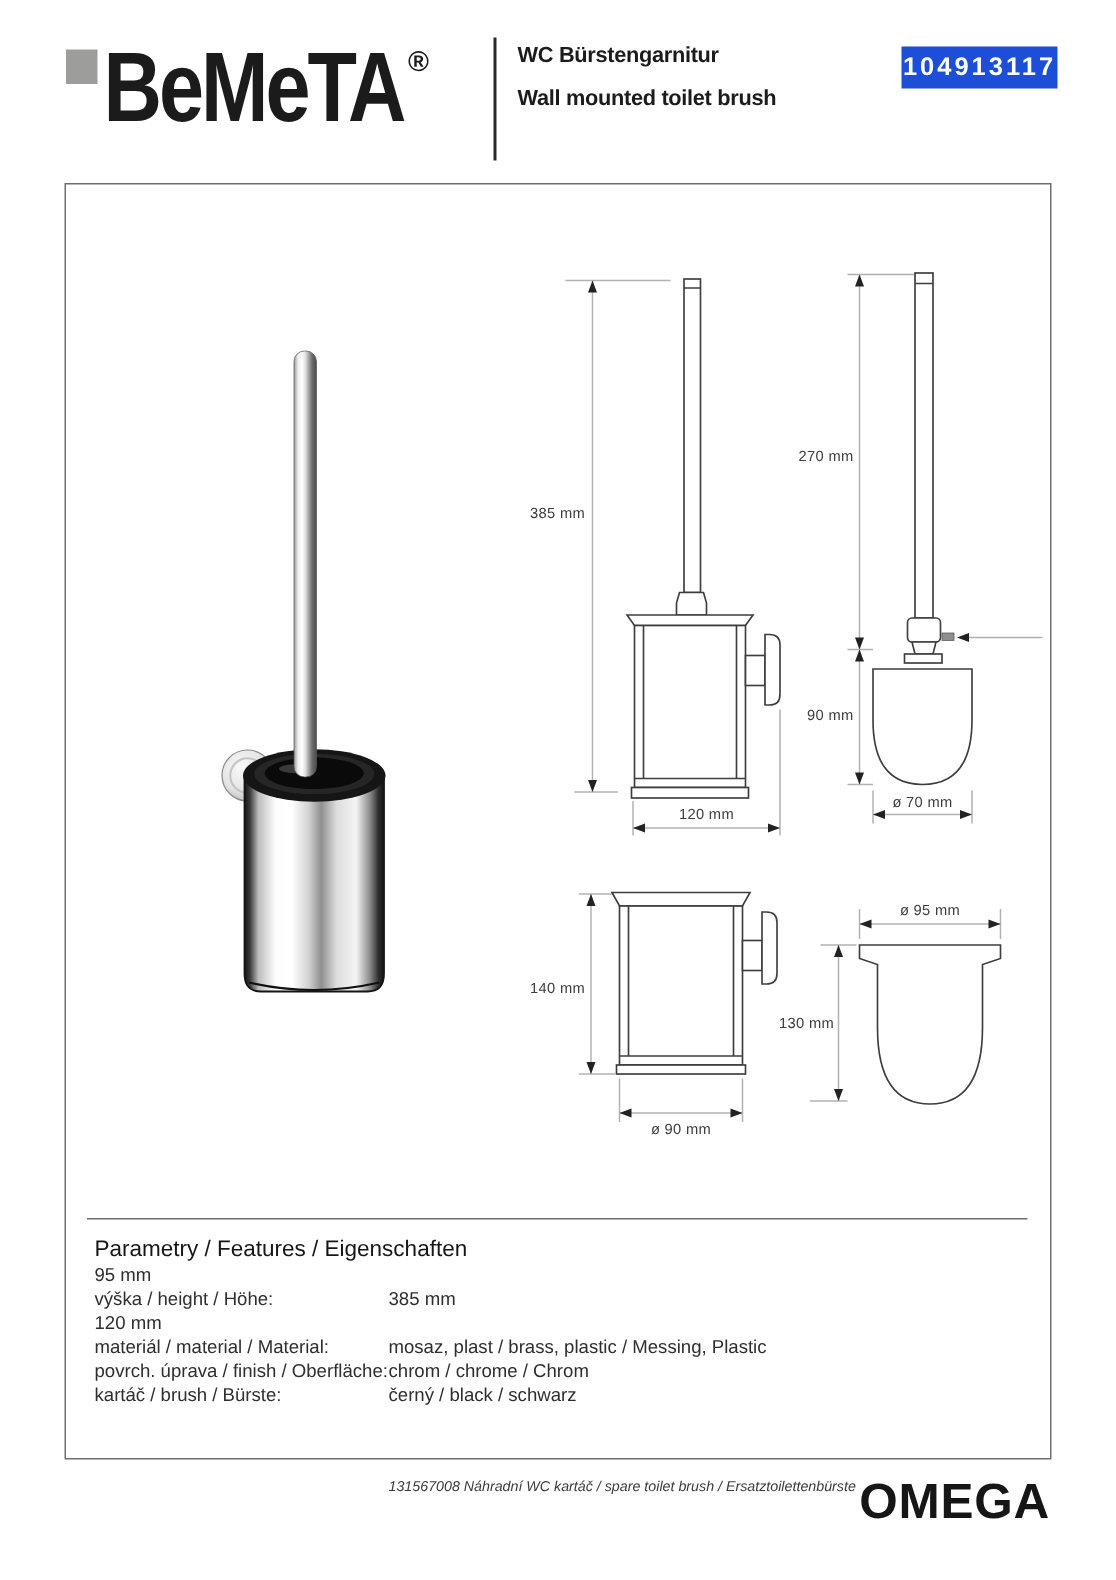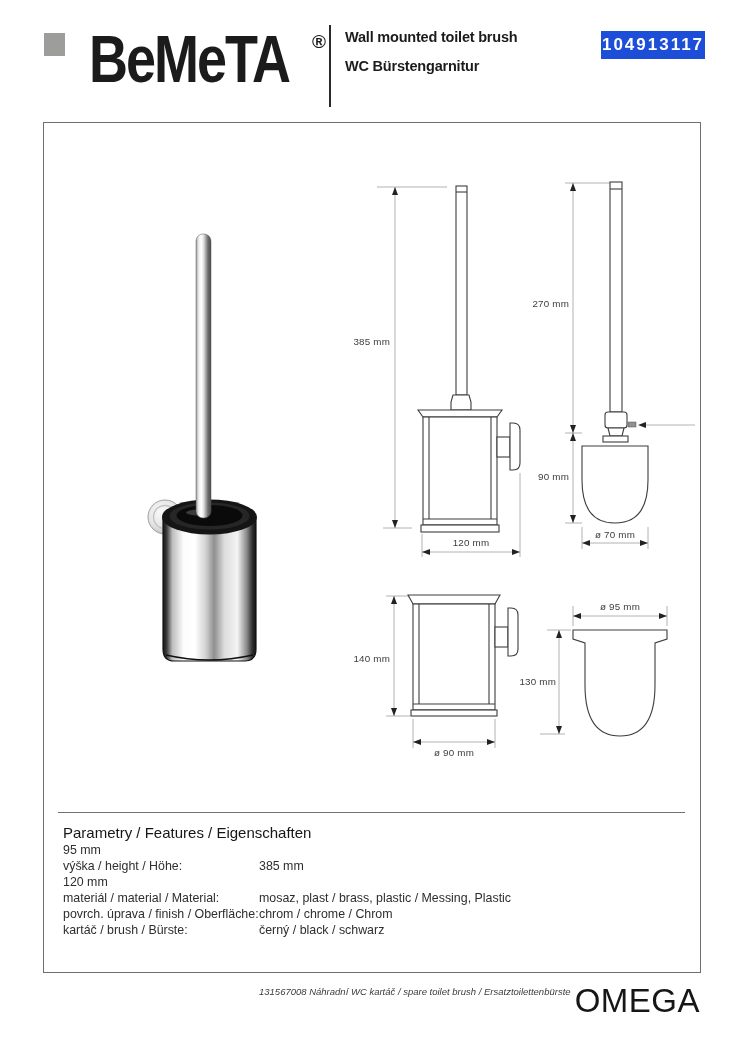--- a/index.html
+++ b/index.html
@@ -1,21 +1,21 @@
 <!DOCTYPE html>
 <html><head>
 <meta charset="utf-8">
 <style>
   html,body { margin:0; padding:0; background:#ffffff; }
   .page {
     position:relative; width:744px; height:1053px; background:#ffffff;
     font-family:"Liberation Sans", sans-serif; color:#1b1b1b; overflow:hidden;
   }
   
-  .logo { position:absolute; left:44px; top:26px; display:flex; align-items:flex-start;gap:20px; }
+  .logo { position:absolute; left:44px; top:26px; display:flex; align-items:flex-start; }
   .logo-square { width:21px; height:23px; margin-top:7px; display:inline-block; }
   .logo-text {
     display:inline-block; font-weight:700; font-size:54px; line-height:54px;
     letter-spacing:-2px; margin-left:4px; transform:scale(1,1.22); transform-origin:top left;
   }
   .logo-reg { font-weight:700; font-size:19px; margin-top:5px; margin-left:3px; }
   .header-divider { position:absolute; left:329px; top:25px; width:2px; height:82px; background:#2a2a2a; }
   .titles { position:absolute; left:345px; top:23px; width:250px; }
   .title-line { font-size:14.5px; font-weight:700; line-height:29px; letter-spacing:-0.2px; white-space:nowrap; }
   .code-badge {
@@ -37,36 +37,36 @@
   svg .dimtext { font-family:"Liberation Sans", sans-serif; font-size:9.8px; fill:#3d3d3d; letter-spacing:0.2px; }
   
   .params-separator { position:absolute; left:14px; top:689px; width:627px; height:1px; background:#707070; }
   .params { position:absolute; left:19px; top:701px; width:620px; }
   .params-title { font-size:15px; font-weight:400; color:#161616; margin-bottom:1px; }
   .param-row { display:flex; font-size:12.4px; line-height:16px; color:#2e2e2e; }
   .param-label { width:196px; flex:0 0 196px; }
   .param-value { flex:1; }
   .param-note { margin-left:196px; font-size:9.5px; font-style:italic; line-height:12px; color:#3a3a3a;margin-top:48px; }
   
-  .omega { position:absolute; right:44px; top:982px; font-size:33px; font-weight:400; letter-spacing:0.5px; color:#161616; }
+  .omega { position:absolute; right:44px; top:982px; font-size:33px; font-weight:700; letter-spacing:0.5px; color:#161616; }
 </style>
 </head>
 <body>
 
 <div class="page" style="color: rgb(27, 27, 27);">
 
   <div class="logo">
     <span class="logo-square" style="background: rgb(157, 157, 156);"></span>
     <span class="logo-text">BeMeTA</span>
     <span class="logo-reg">®</span>
   </div>
   <div class="header-divider"></div>
   <div class="titles">
+    <div class="title-line">WC Bürstengarnitur</div>
     <div class="title-line">Wall mounted toilet brush</div>
-    <div class="title-line">WC Bürstengarnitur</div>
   </div>
   <div class="code-badge" style="background: #1d4ed8; color: rgb(255, 255, 255);">104913117</div>
 
   <div class="content-box">
 
     <svg class="photo" width="280" height="450" viewBox="0 0 280 450">
       <defs>
         <linearGradient id="hg" x1="0" y1="0" x2="1" y2="0">
           <stop offset="0" stop-color="#9a9a9a"></stop>
             <stop offset="0.18" stop-color="#ededed"></stop>

